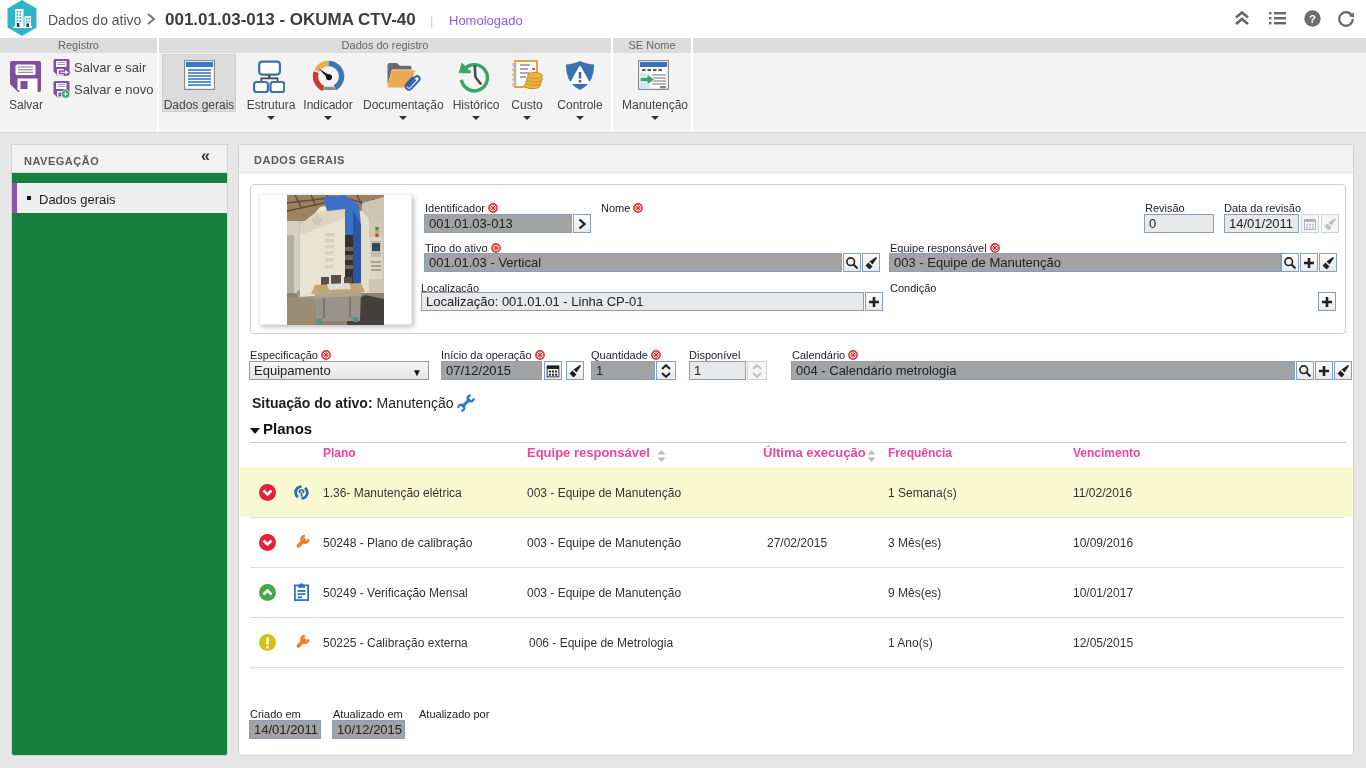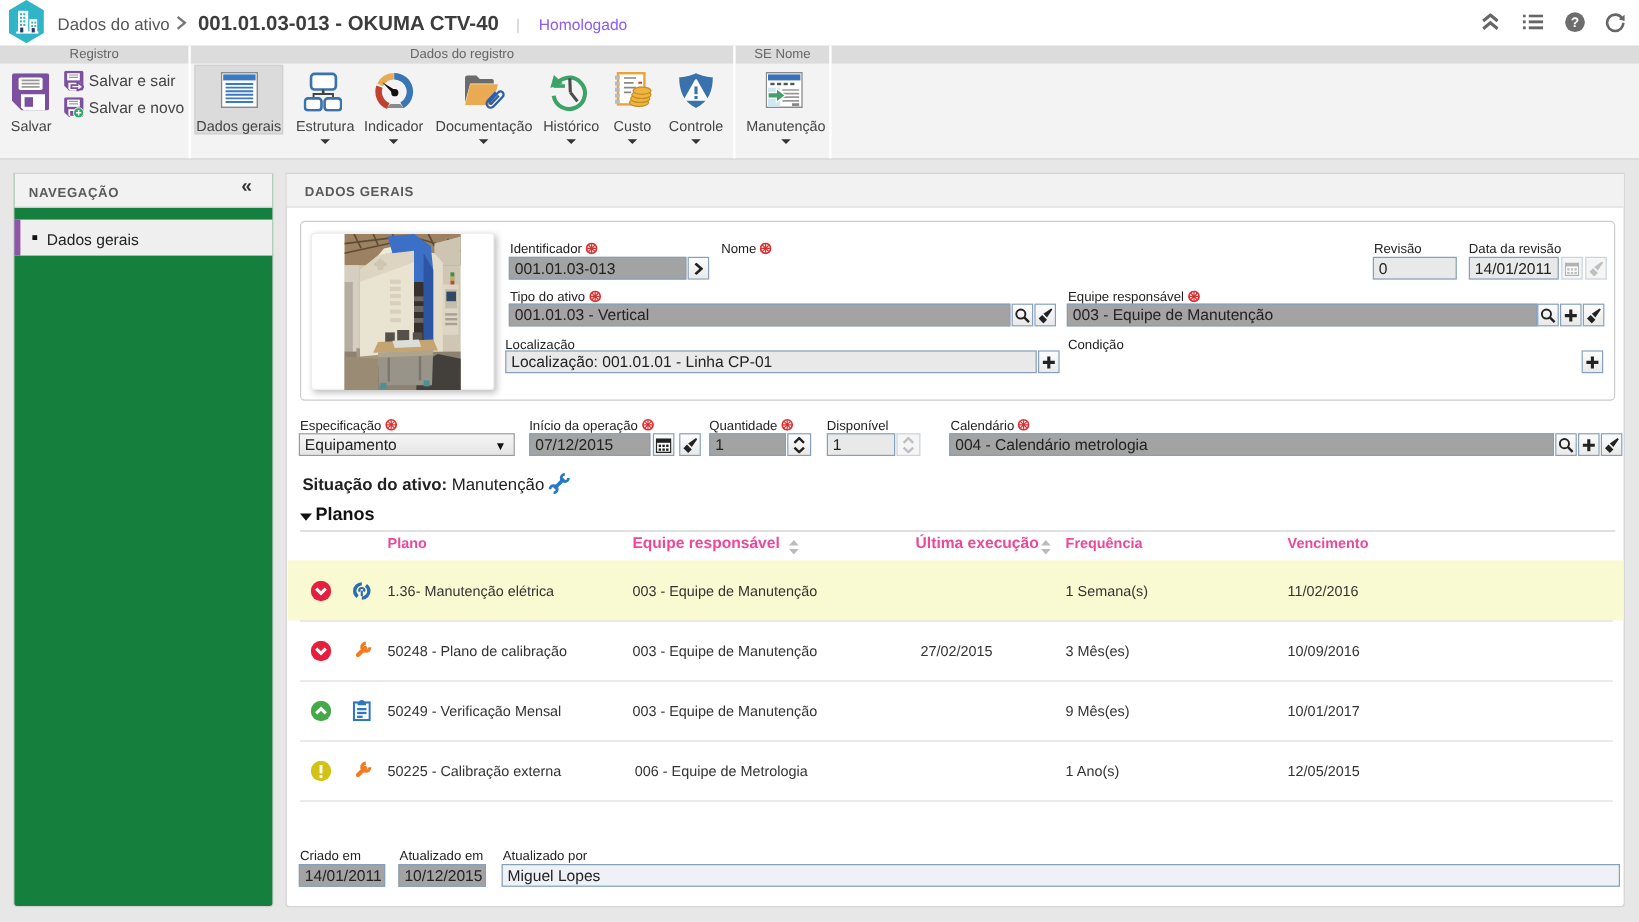--- a/index.html
+++ b/index.html
@@ -598,14 +598,13 @@
   <div class="tcell" style="left:290px;top:491px">006 - Equipe de Metrologia</div>
   <div class="tcell" style="left:649px;top:491px">1 Ano(s)</div>
   <div class="tcell" style="left:834px;top:491px">12/05/2015</div>
   <div class="rowline" style="top:522px"></div>
 
   <div class="lbl" style="left:11px;top:563px">Criado em</div>
   <div class="inp" style="left:10px;top:575px;width:72px">14/01/2011</div>
   <div class="lbl" style="left:94px;top:563px">Atualizado em</div>
   <div class="inp" style="left:93px;top:575px;width:73px">10/12/2015</div>
   <div class="lbl" style="left:180px;top:563px">Atualizado por</div>
-  <div class="inp dis" style="left:179px;top:575px;width:932px;background:#eef1f5">Miguel Lopes</div>
 </div>
 
 </body></html>

